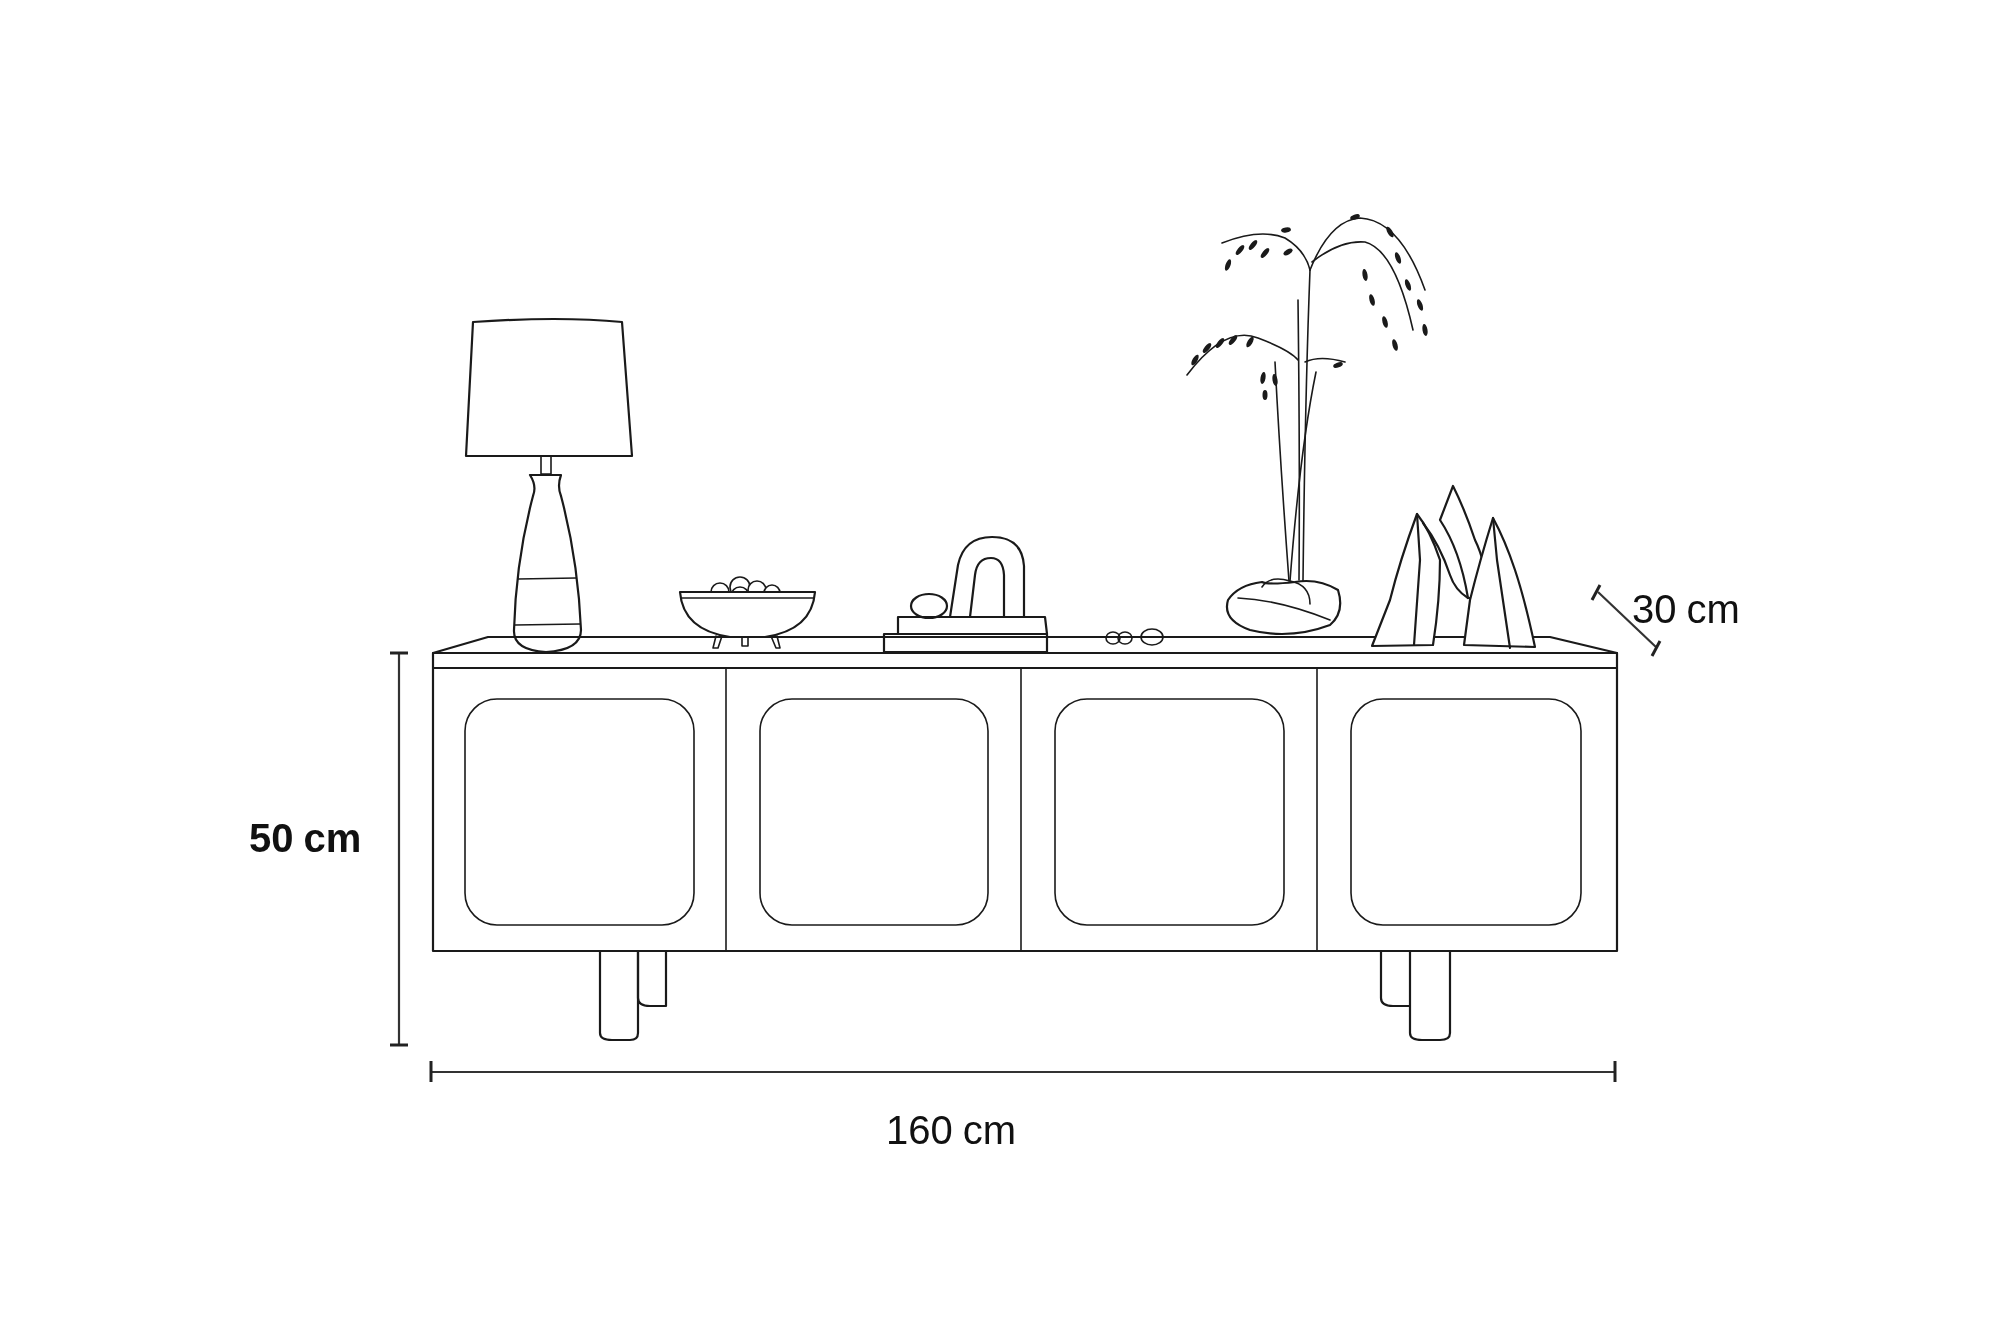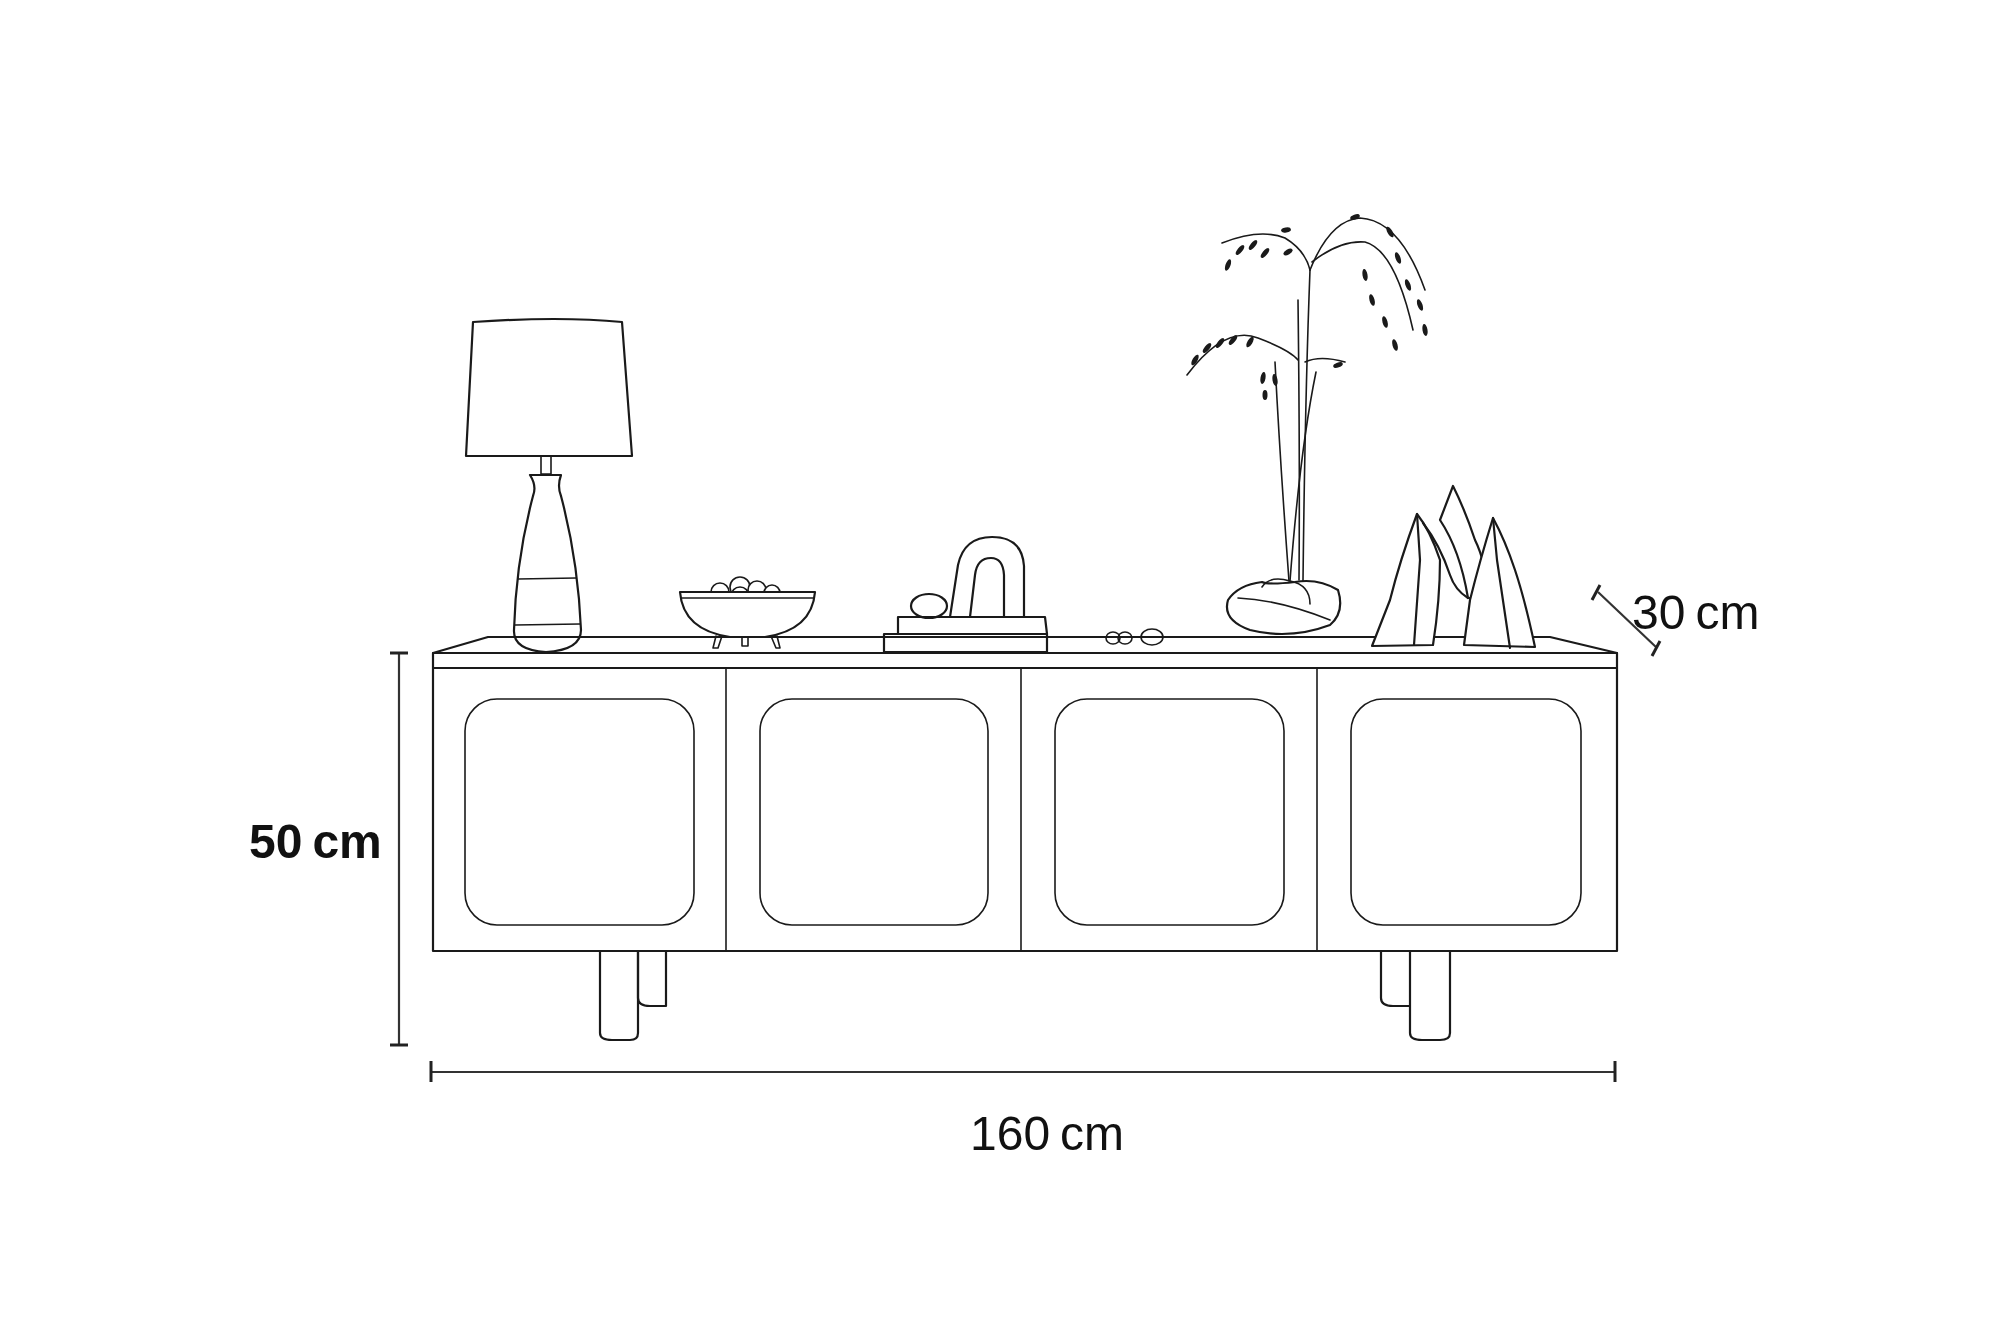--- a/index.html
+++ b/index.html
@@ -9,27 +9,27 @@
     .ln { fill: none; stroke: #1a1a1a; stroke-width: 2.2; stroke-linecap: round; stroke-linejoin: round; }
     .ln-thin { fill: none; stroke: #1a1a1a; stroke-width: 1.6; stroke-linecap: round; stroke-linejoin: round; }
     .dim { fill: none; stroke: #333; stroke-width: 2.2; }
     .dimtick { fill: none; stroke: #222; stroke-width: 3; }
     .fill-w { fill: #ffffff; }
     .leaf { fill: #1a1a1a; stroke: none; }
     .label {
       position: absolute;
       font-family: "Liberation Sans", "DejaVu Sans", sans-serif;
       color: #111;
-      font-size: 48px;
+      font-size: 40px;
       line-height: 1;
       white-space: nowrap;
     }
     .label .num, .label .unit { display: inline-block; }
     .label .unit { margin-left: 10px; }
-    #lbl-width { left: 970px; top: 1110px; }
+    #lbl-width { left: 886px; top: 1110px; }
     #lbl-height { left: 249px; top: 818px; font-weight: bold; }
     #lbl-depth { left: 1632px; top: 589px; }
   </style>
 </head>
 <body>
 
 <div class="canvas">
   <svg width="2000" height="1333" viewBox="0 0 2000 1333">
 
     <g>

